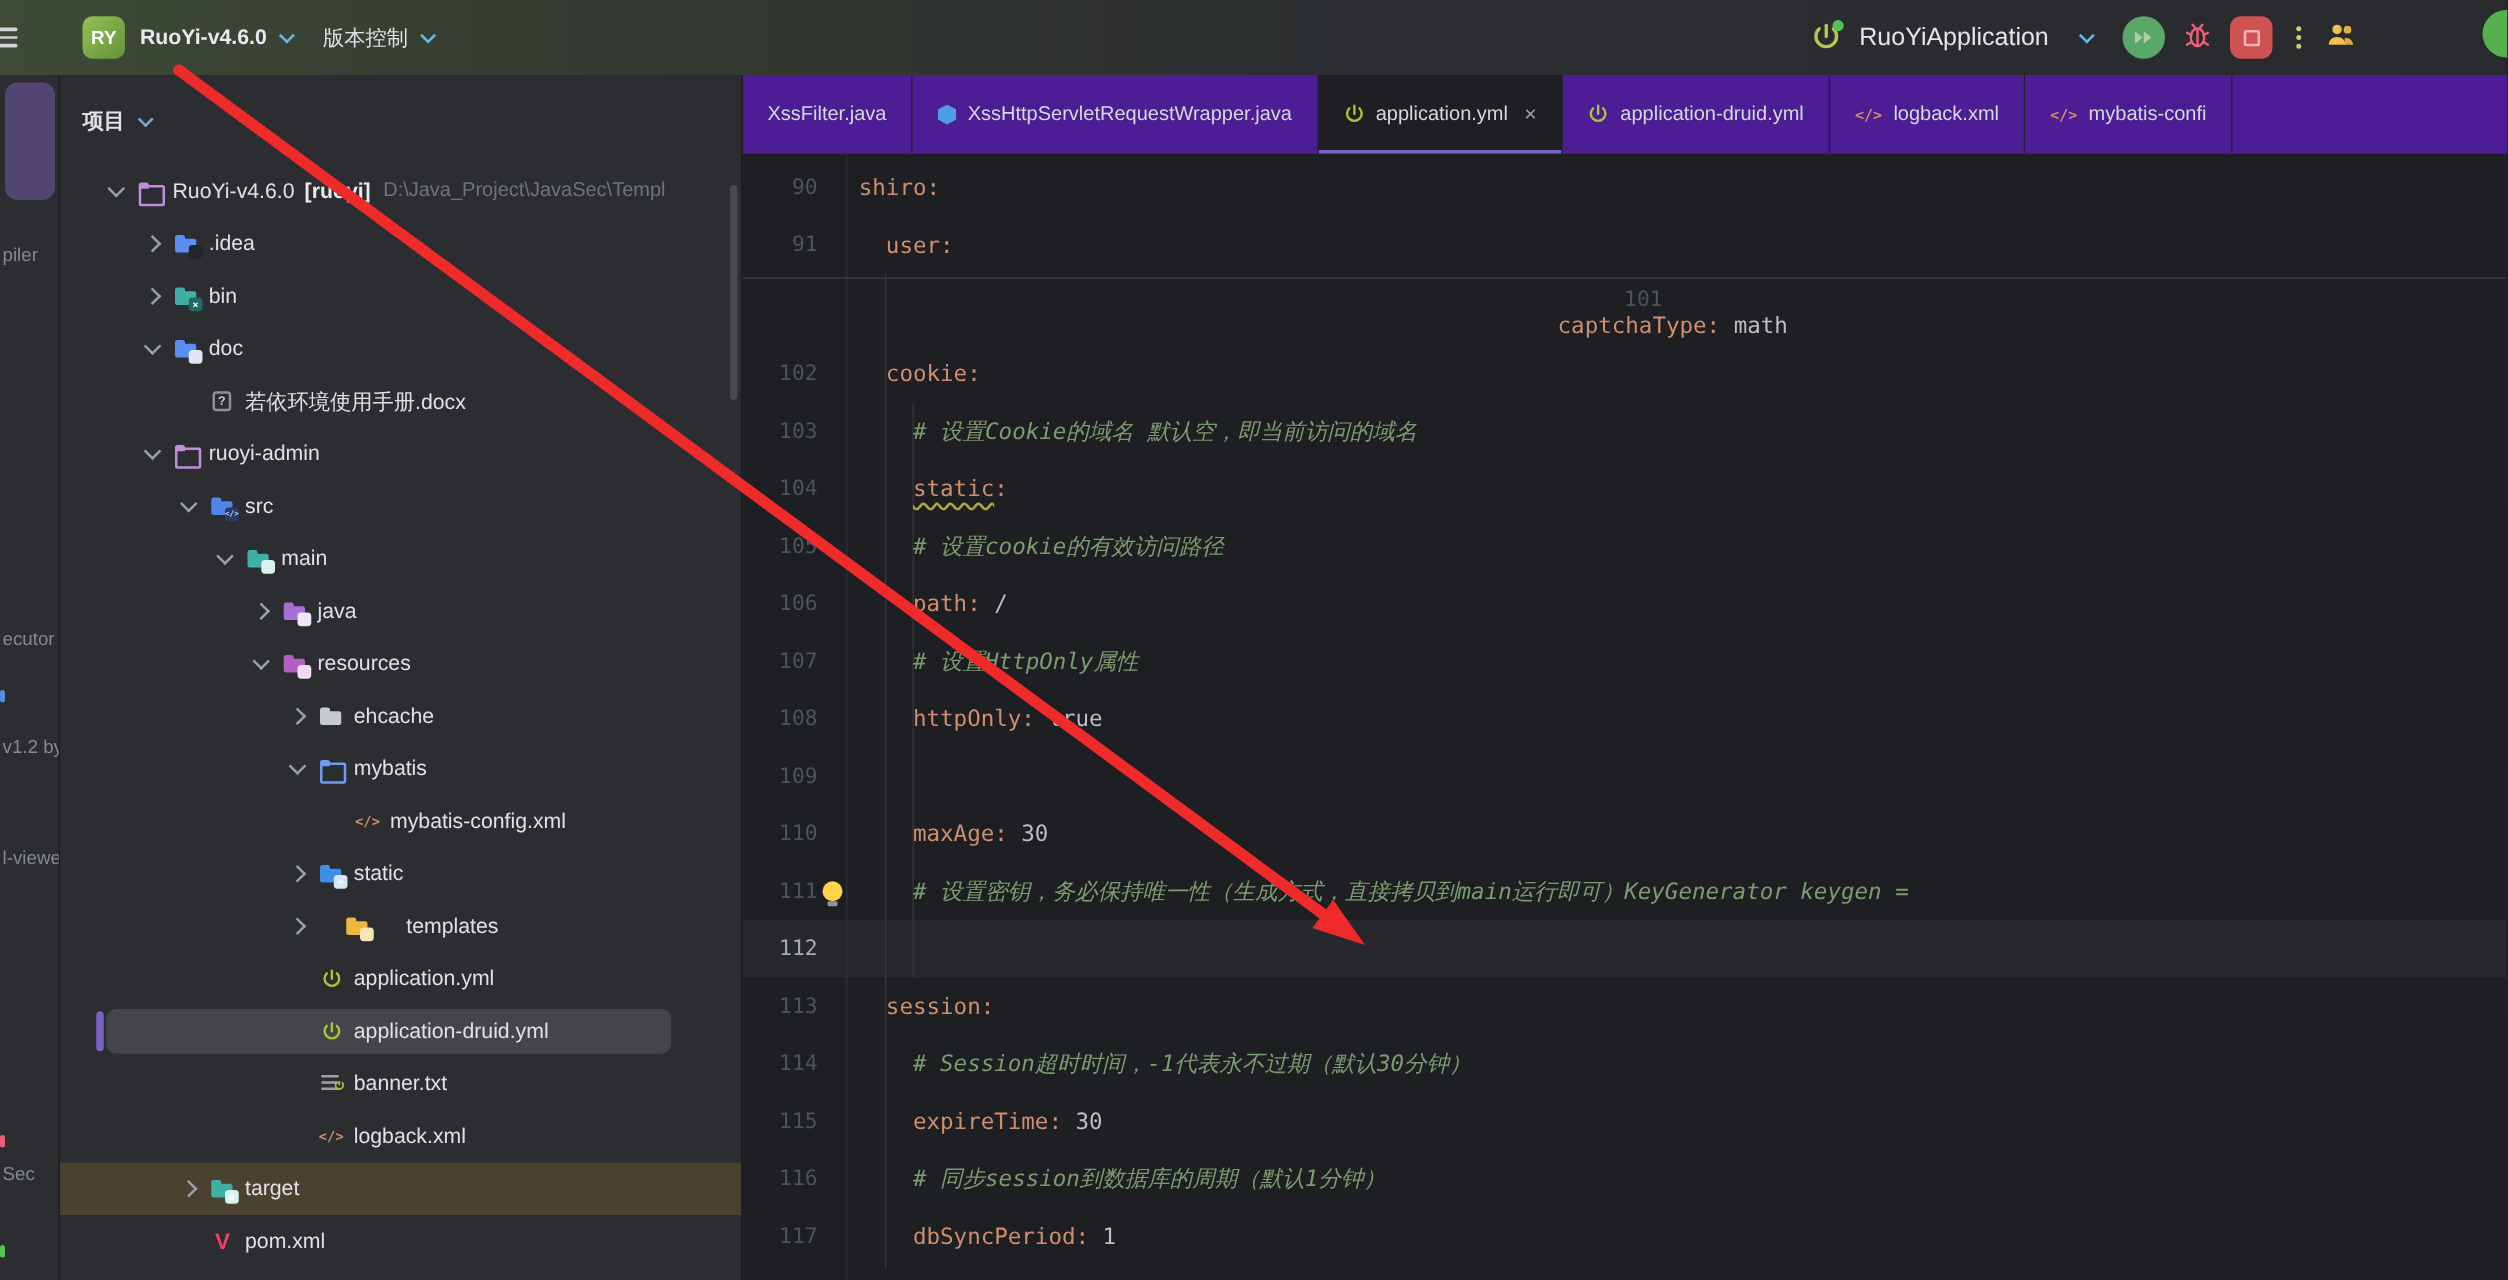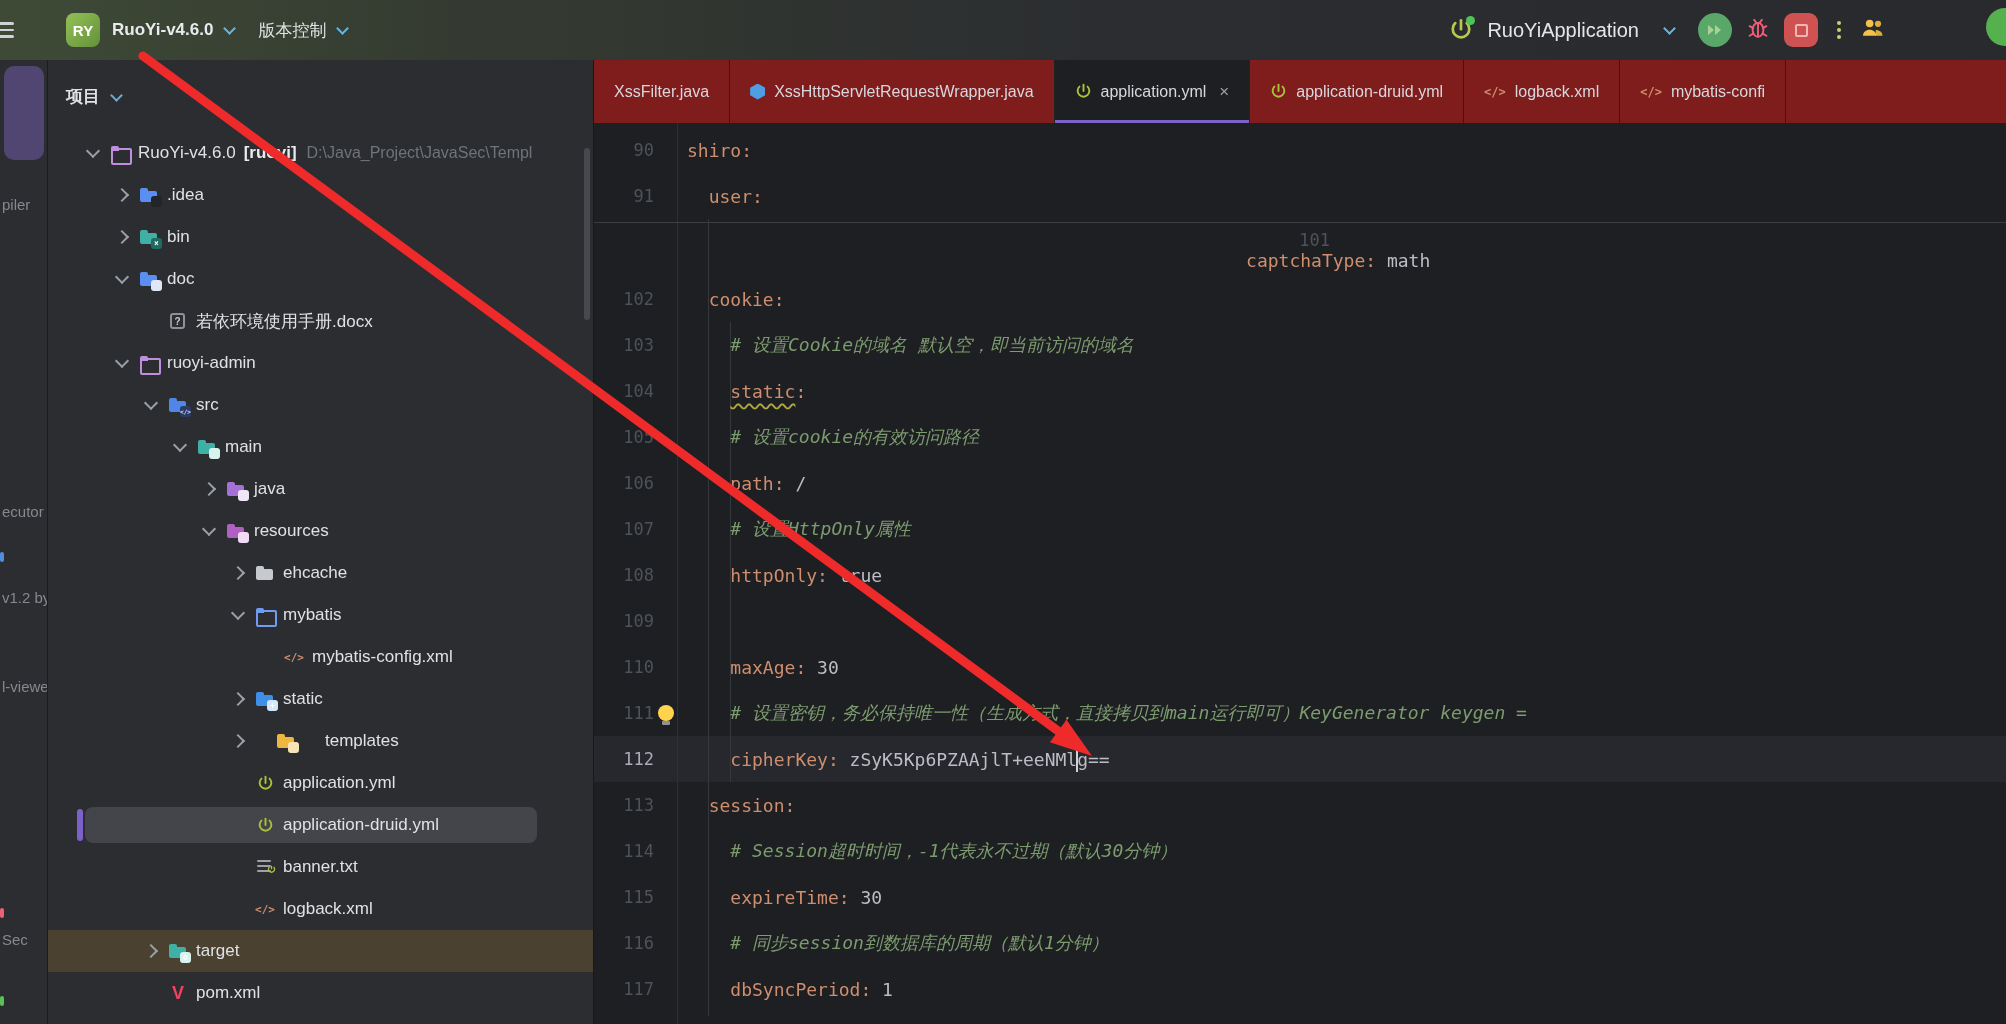--- a/index.html
+++ b/index.html
@@ -68,21 +68,21 @@
   .fbadge{position:absolute;right:-3px;bottom:-2px;width:11px;height:11px;border-radius:3px;z-index:3;
     font:bold 8px/11px "DejaVu Sans Mono",monospace;text-align:center;color:#fff}
   .ficon .txt{position:absolute;inset:0;display:flex;align-items:center;justify-content:center}
   .bars i{display:block;width:14px;height:2px;background:#9da0a8;margin:3px 0 0 2px;border-radius:1px}
   .bars .pdot{position:absolute;right:-1px;bottom:-1px}
   .docxbox{position:absolute;left:2px;top:2px;width:15px;height:16px;border:2px solid #8e9197;border-radius:3px;
     font:bold 10px/13px "Liberation Sans",sans-serif;color:#c8cacf;text-align:center}
 
   
   #editor-col{flex:1;min-width:0;display:flex;flex-direction:column;background:#1e1f22}
-  #tabs{height:63px;flex:none;background:#7f1d1d;display:flex;overflow:hidden}
+  #tabs{height:63px;flex:none;background:#4c1d95;display:flex;overflow:hidden}
   .tab{position:relative;display:flex;align-items:center;gap:9px;padding:0 20px;border-right:1px solid #202225;flex:none}
   .tab .tab-label{font-size:16px;color:#d6d8dd}
   .tab.active{background:#1e1f22}
   .tab.active:after{content:"";position:absolute;left:0;right:0;bottom:0;height:3px;background:#7a62c9}
   .tab .close{font-size:17px;color:#9da0a8;margin-left:4px}
   .hexicon{width:15px;height:16px;background:#4f9ee3;clip-path:polygon(50% 0,100% 26%,100% 74%,50% 100%,0 74%,0 26%);flex:none}
   .xmlicon{font:bold 12px/1 "DejaVu Sans Mono",monospace;color:#cf8e6d;flex:none}
 
   
   #code{position:relative;flex:1;overflow:hidden;font-family:"DejaVu Sans Mono",monospace;font-size:18px}
@@ -437,21 +437,20 @@
             <div class="cline" style="top: 521px;">
               <span class="lnum">110</span>
               <span class="ltext">    <span class="tk">maxAge:</span><span class="tv"> 30</span></span>
             </div>
             <div class="cline" style="top: 567px;">
               <span class="lnum">111</span>
               <span class="ltext">    <span class="tc"># 设置密钥，务必保持唯一性（生成方式，直接拷贝到main运行即可）KeyGenerator keygen =</span></span>
             </div>
             <div class="cline cur" style="top: 613px;">
               <span class="lnum">112</span>
-              <span class="ltext">    <span class="tk">cipherKey:</span><span class="tv"> zSyK5Kp6PZAAjlT+eeNMl</span><span class="caret"></span><span class="tv">g==</span></span>
             </div>
             <div class="cline" style="top: 659px;">
               <span class="lnum">113</span>
               <span class="ltext">  <span class="tk">session:</span></span>
             </div>
             <div class="cline" style="top: 705px;">
               <span class="lnum">114</span>
               <span class="ltext">    <span class="tc"># Session超时时间，-1代表永不过期（默认30分钟）</span></span>
             </div>
             <div class="cline" style="top: 751px;">

